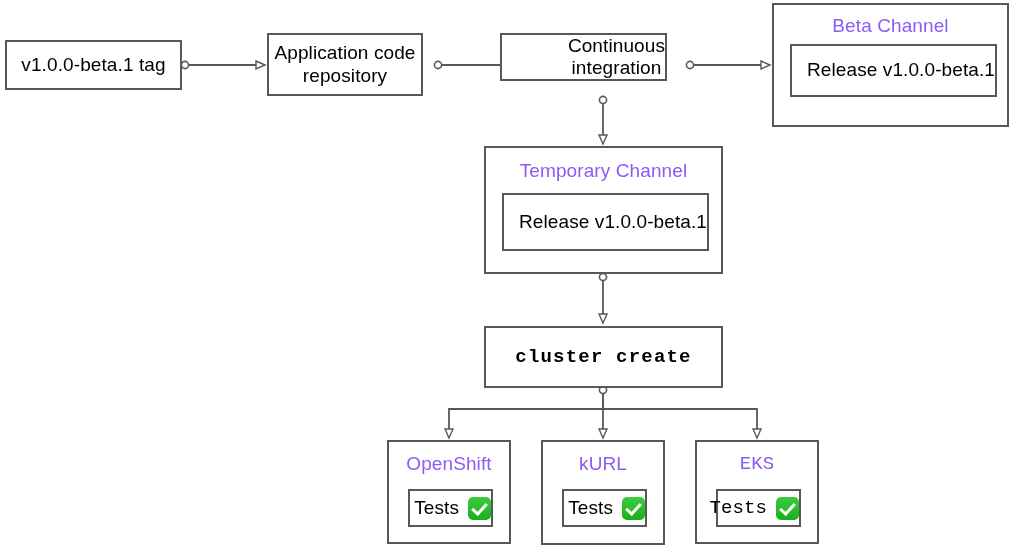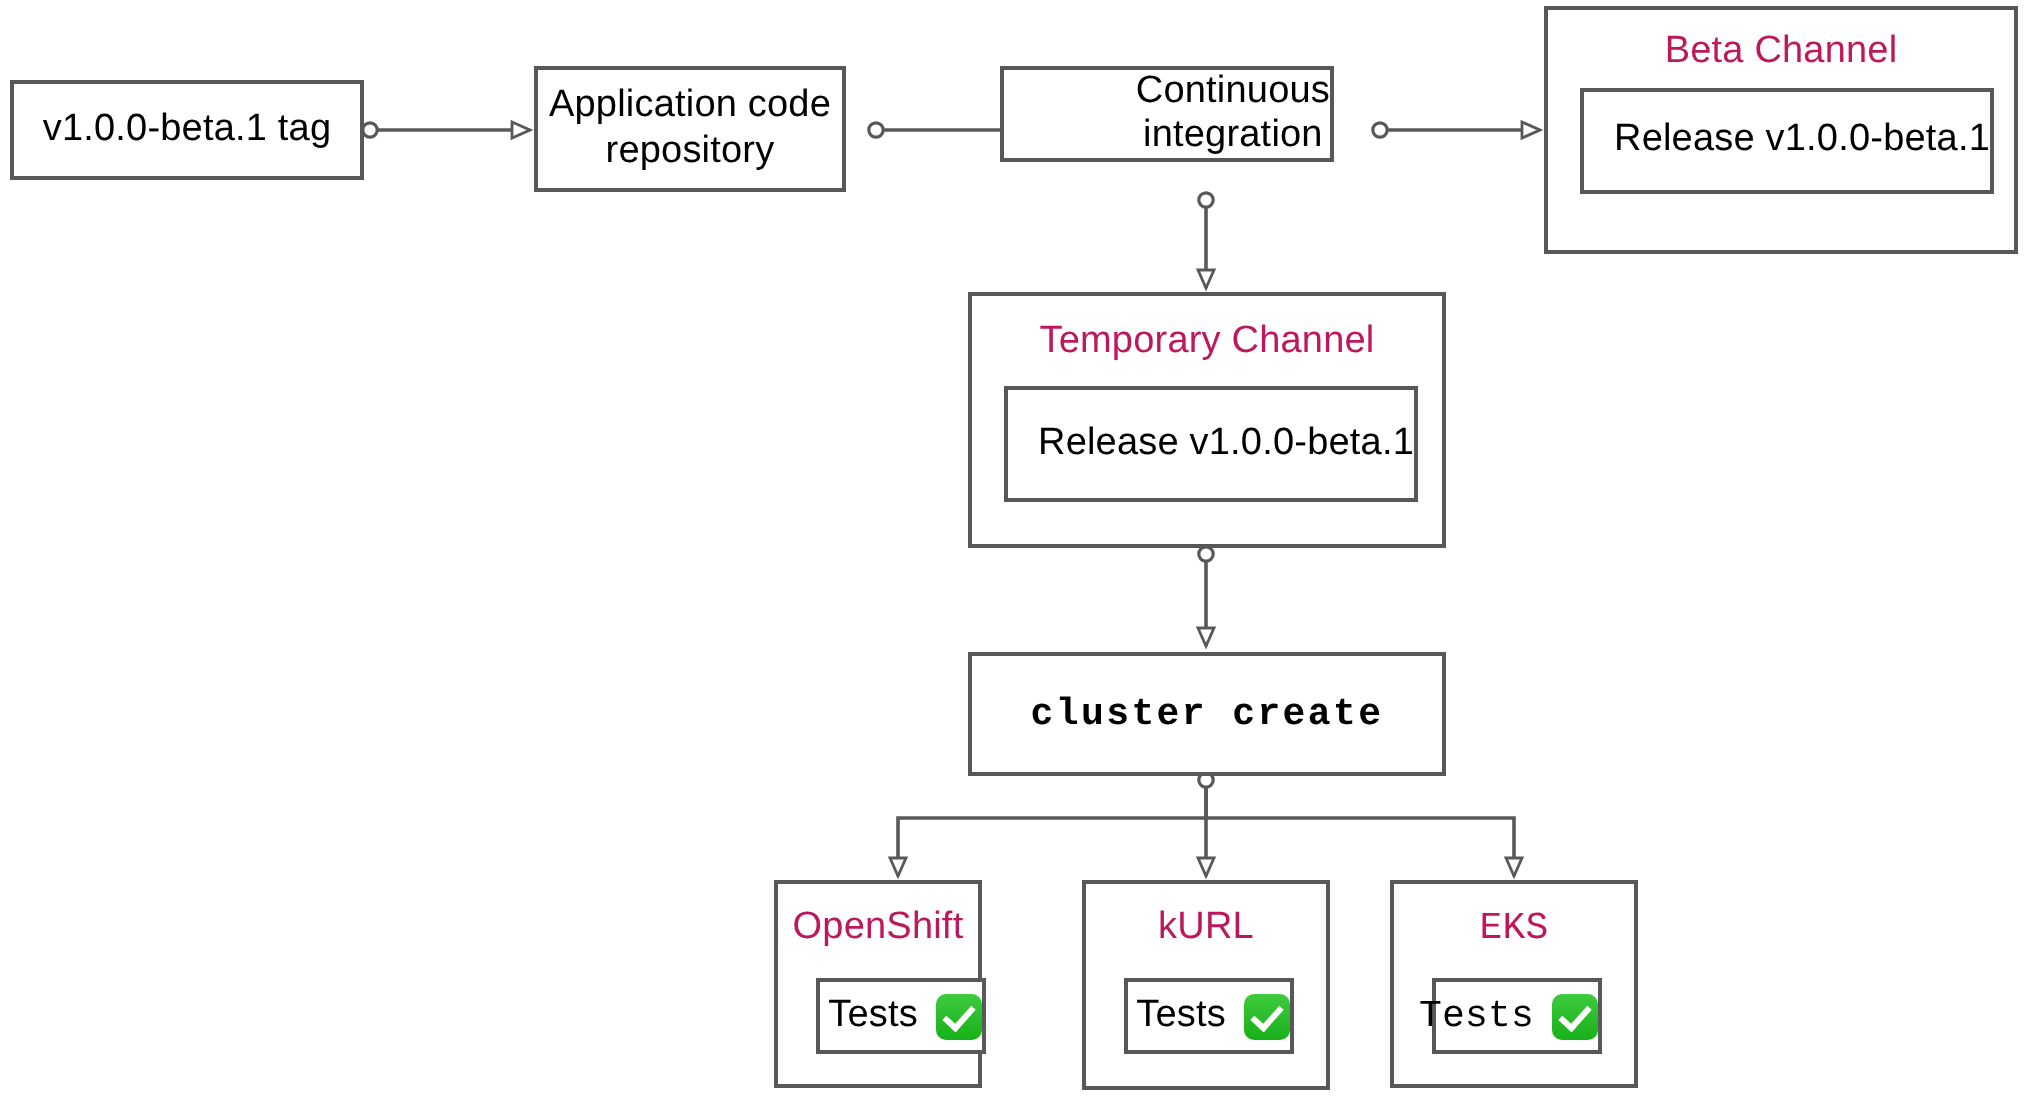--- a/index.html
+++ b/index.html
@@ -43,21 +43,21 @@
   .node.container {
     display: block;
     align-items: flex-start;
   }
   .container-title {
     position: absolute;
     left: 0;
     right: 0;
     text-align: center;
     font-size: 19px;
-    color: #be185d;
+    color: #8b5cf6;
   }
   .inner-box {
     position: absolute;
     box-sizing: border-box;
     border: 2px solid #585858;
     background: #ffffff;
     display: flex;
     align-items: center;
     justify-content: flex-end;
     font-size: 19px;
@@ -175,21 +175,21 @@
     <div class="container-title" style="top:12px;">Temporary Channel</div>
     <div class="inner-box" style="left:16px; top:45px; width:207px; height:58px;">
       <span>Release v1.0.0-beta.1</span>
     </div>
   </div>
 
   <div class="node" style="left:484px; top:326px; width:239px; height:62px;">
     <span class="mono-bold">cluster create</span>
   </div>
 
-  <div class="node container" style="left:387px; top:440px; width:104px; height:104px;padding-left:14px;">
+  <div class="node container" style="left:387px; top:440px; width:124px; height:104px;padding-left:14px;">
     <div class="container-title" style="top:11px;">OpenShift</div>
     <div class="inner-box" style="left:19px; top:47px; width:85px; height:38px;">
       <span class="tests-row">
         <span>Tests</span>
         <span class="check-badge"></span>
       </span>
     </div>
   </div>
 
   <div class="node container" style="left:541px; top:440px; width:124px; height:105px;">

